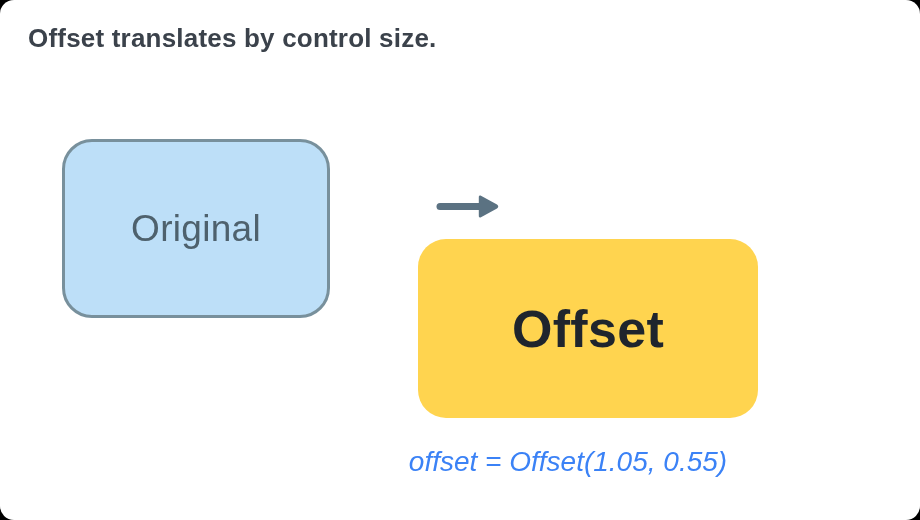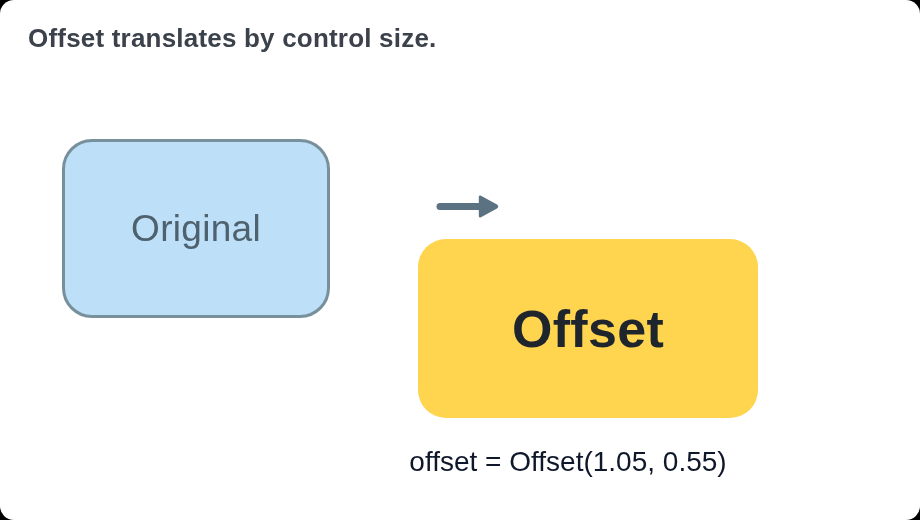--- a/index.html
+++ b/index.html
@@ -94,16 +94,16 @@
       <svg width="64" height="27" viewBox="0 0 64 27" xmlns="http://www.w3.org/2000/svg">
         <line x1="4" y1="13.5" x2="45" y2="13.5" stroke="#5B7282" stroke-width="7" stroke-linecap="round"></line>
         <path d="M 44.5 2.5 L 61 11.5 Q 63.5 13.5 61 15.5 L 44.5 24.5 Q 42.5 25 42.8 22.5 L 42.8 4.5 Q 42.5 2 44.5 2.5 Z" fill="#5B7282"></path>
       </svg>
     </div>
 
     <div class="box offset-box" style="background-color: rgb(255, 212, 79);">
       <span class="offset-label" style="color: rgb(31, 37, 45);">Offset</span>
     </div>
 
-    <div class="caption" style="color: #0f172a;">offset = Offset(1.05, 0.55)</div>
+    <div class="caption" style="color: #3b82f6; font-style: italic;">offset = Offset(1.05, 0.55)</div>
 
   </div>
 </div>
 
 </body></html>

